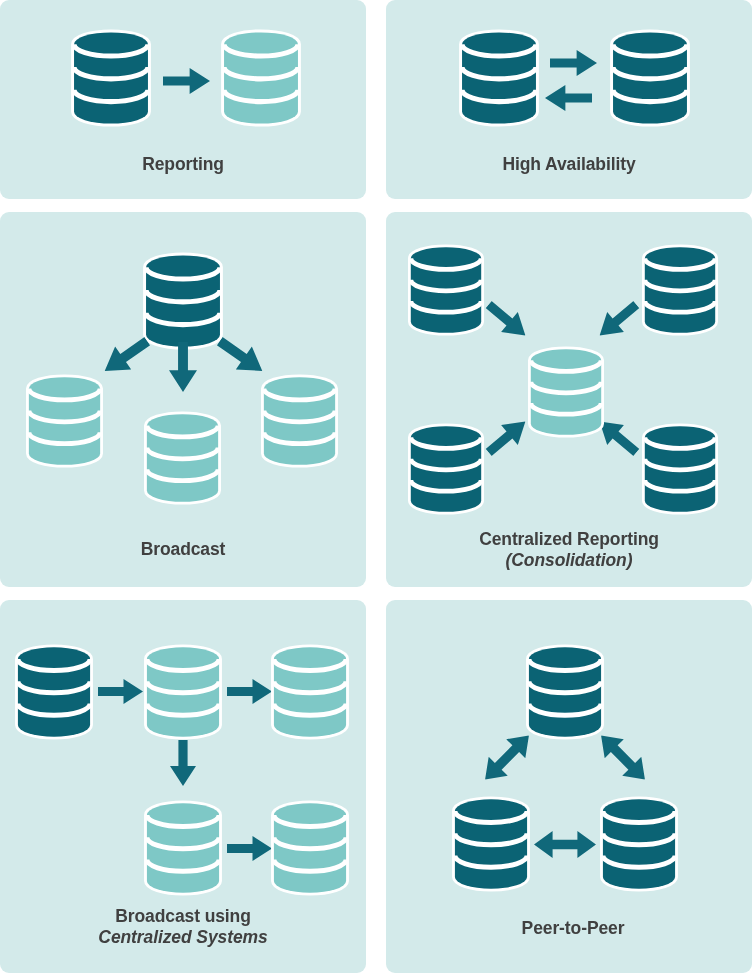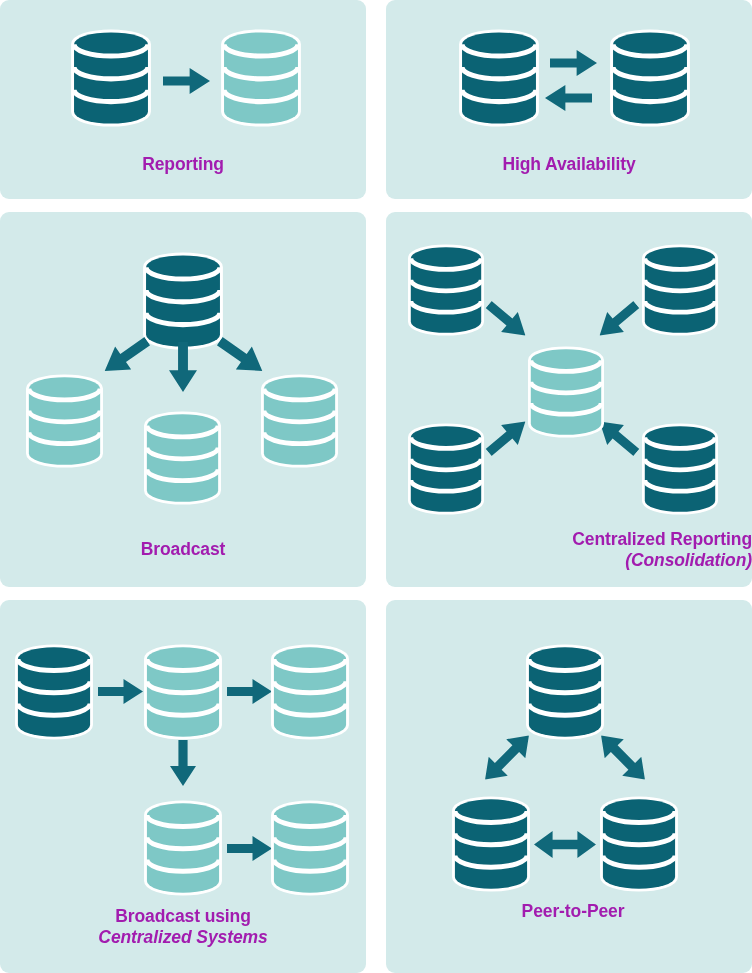--- a/index.html
+++ b/index.html
@@ -34,21 +34,21 @@
     left: 0;
     top: 0;
     right: 0;
     bottom: 0;
   }
   .caption {
     position: absolute;
     left: 0;
     right: 0;
     text-align: center;
-    color: #a21caf;
+    color: #404040;
     font-weight: bold;
     font-size: 17.5px;
     line-height: 21px;
     letter-spacing: -0.1px;
   }
   .caption .l2 { display: block; font-style: italic; }
 
   
   .db {
     position: absolute;
@@ -232,21 +232,21 @@
             <use href="#arw1" fill="#10687a"></use>
           </svg>
       </span>
 
       <span class="db" style="left:140px;top:134px;width:80px;height:92px;">
         <svg>
             <use href="#cyl" style="fill:#7ec8c6"></use>
           </svg>
       </span>
     </div>
-    <div class="caption" style="top:317px;text-align:right;">
+    <div class="caption" style="top:317px;">
       <span>Centralized Reporting</span>
       <span class="l2">(Consolidation)</span>
     </div>
   </div>
 
   <div class="panel">
     <div class="stage">
       <span class="db" style="left:13px;top:44px;width:82px;height:96px;">
         <svg>
             <use href="#cyl" style="fill:#0b6374"></use>
@@ -331,18 +331,18 @@
             <use href="#arw2" fill="#10687a"></use>
           </svg>
       </span>
 
       <span class="db" style="left:212px;top:196px;width:82px;height:96px;">
         <svg>
             <use href="#cyl" style="fill:#0b6374"></use>
           </svg>
       </span>
     </div>
-    <div class="caption" style="top:301px;margin-left:8px;">
+    <div class="caption" style="top:318px;margin-left:8px;">
       <span>Peer-to-Peer</span>
     </div>
   </div>
 
 </div>
 
 </body></html>

